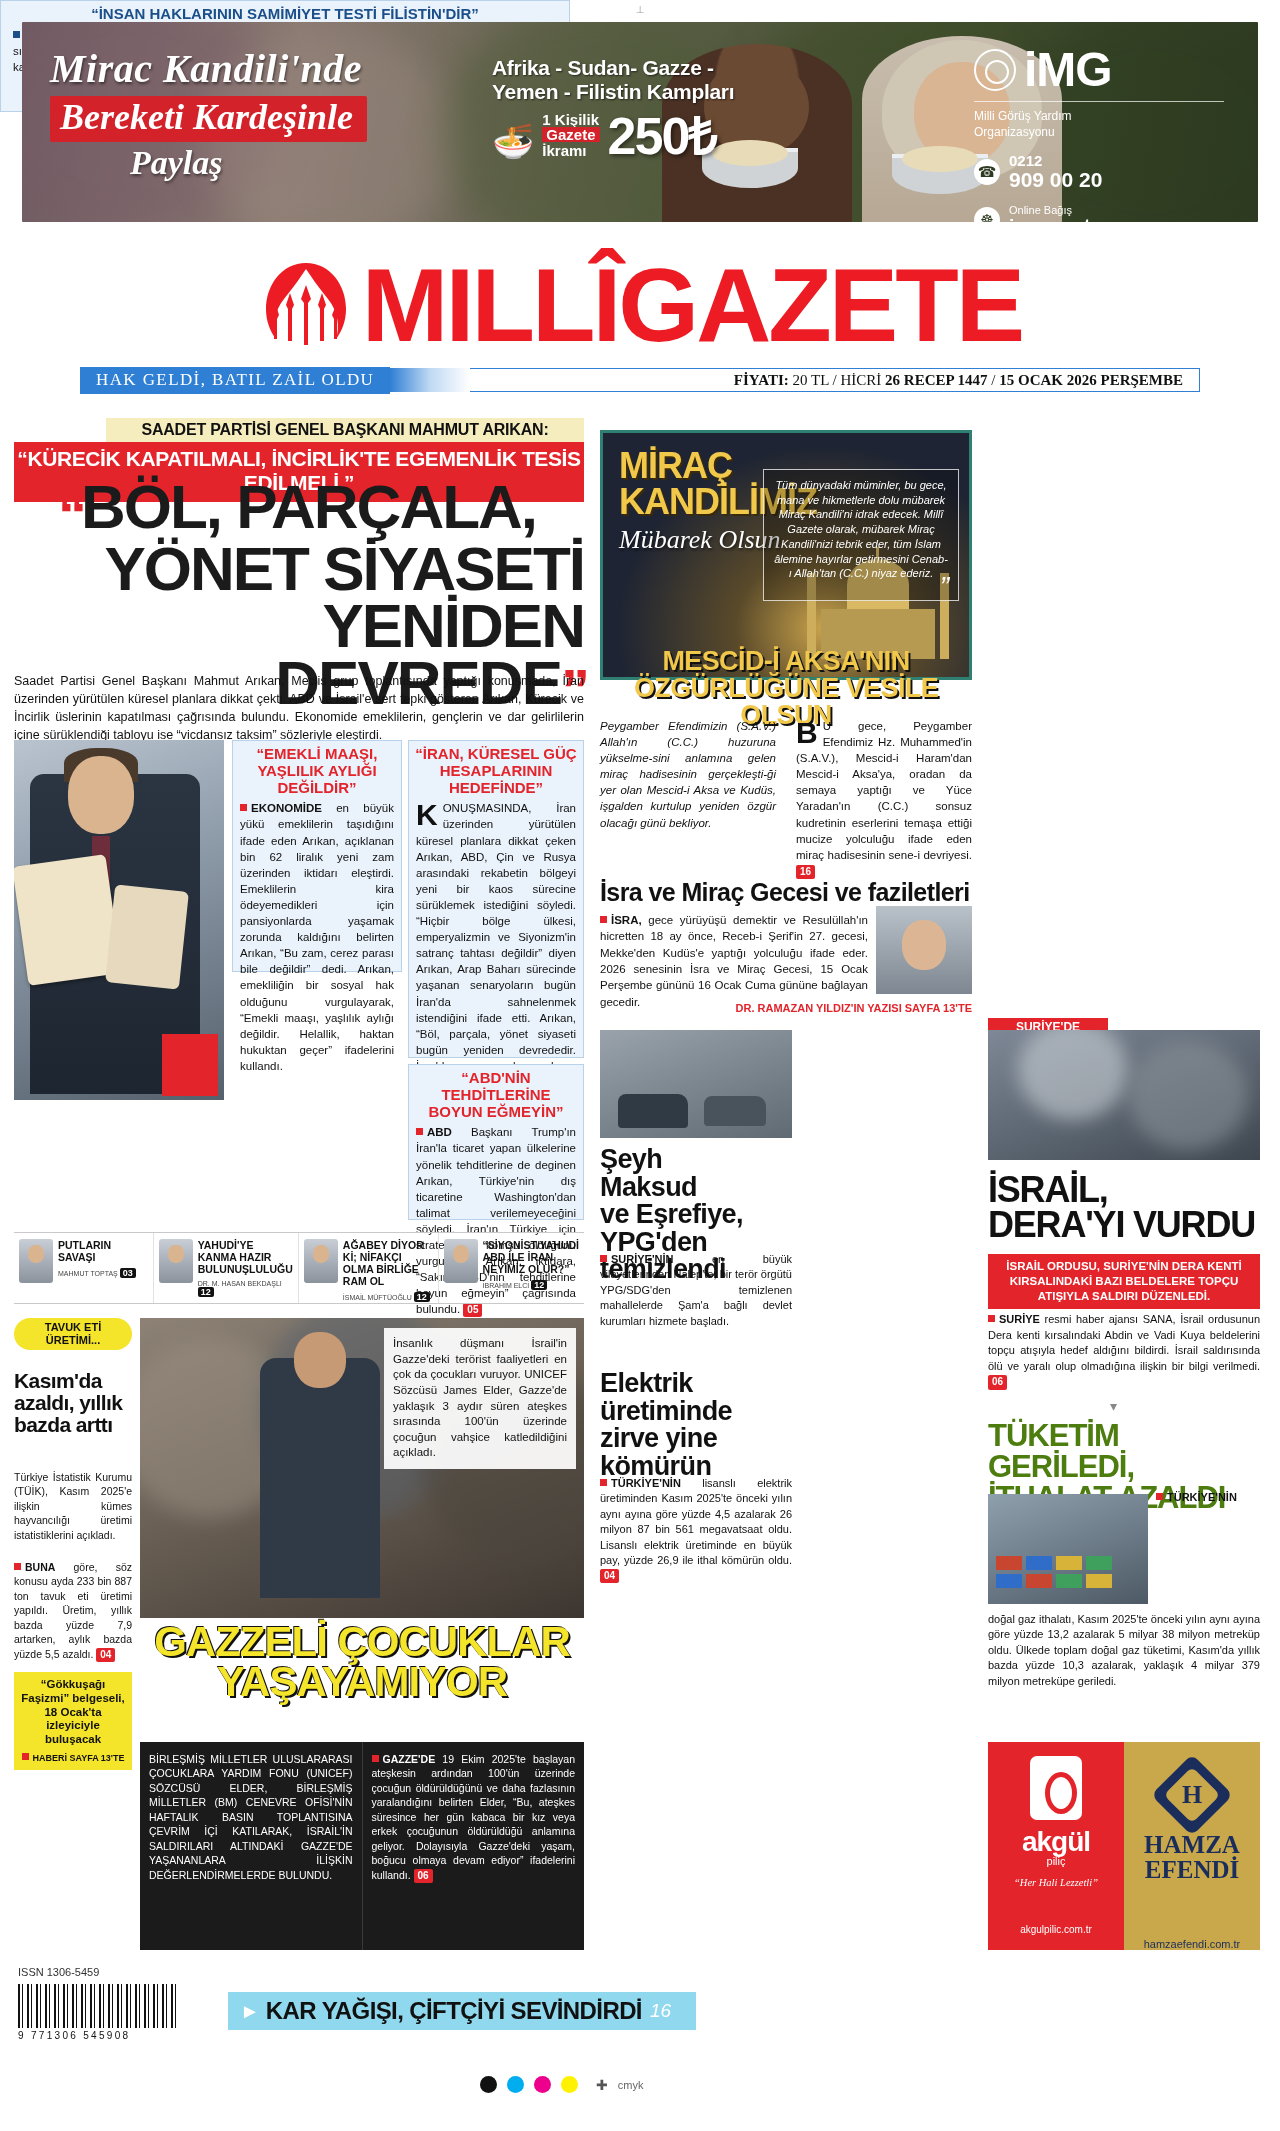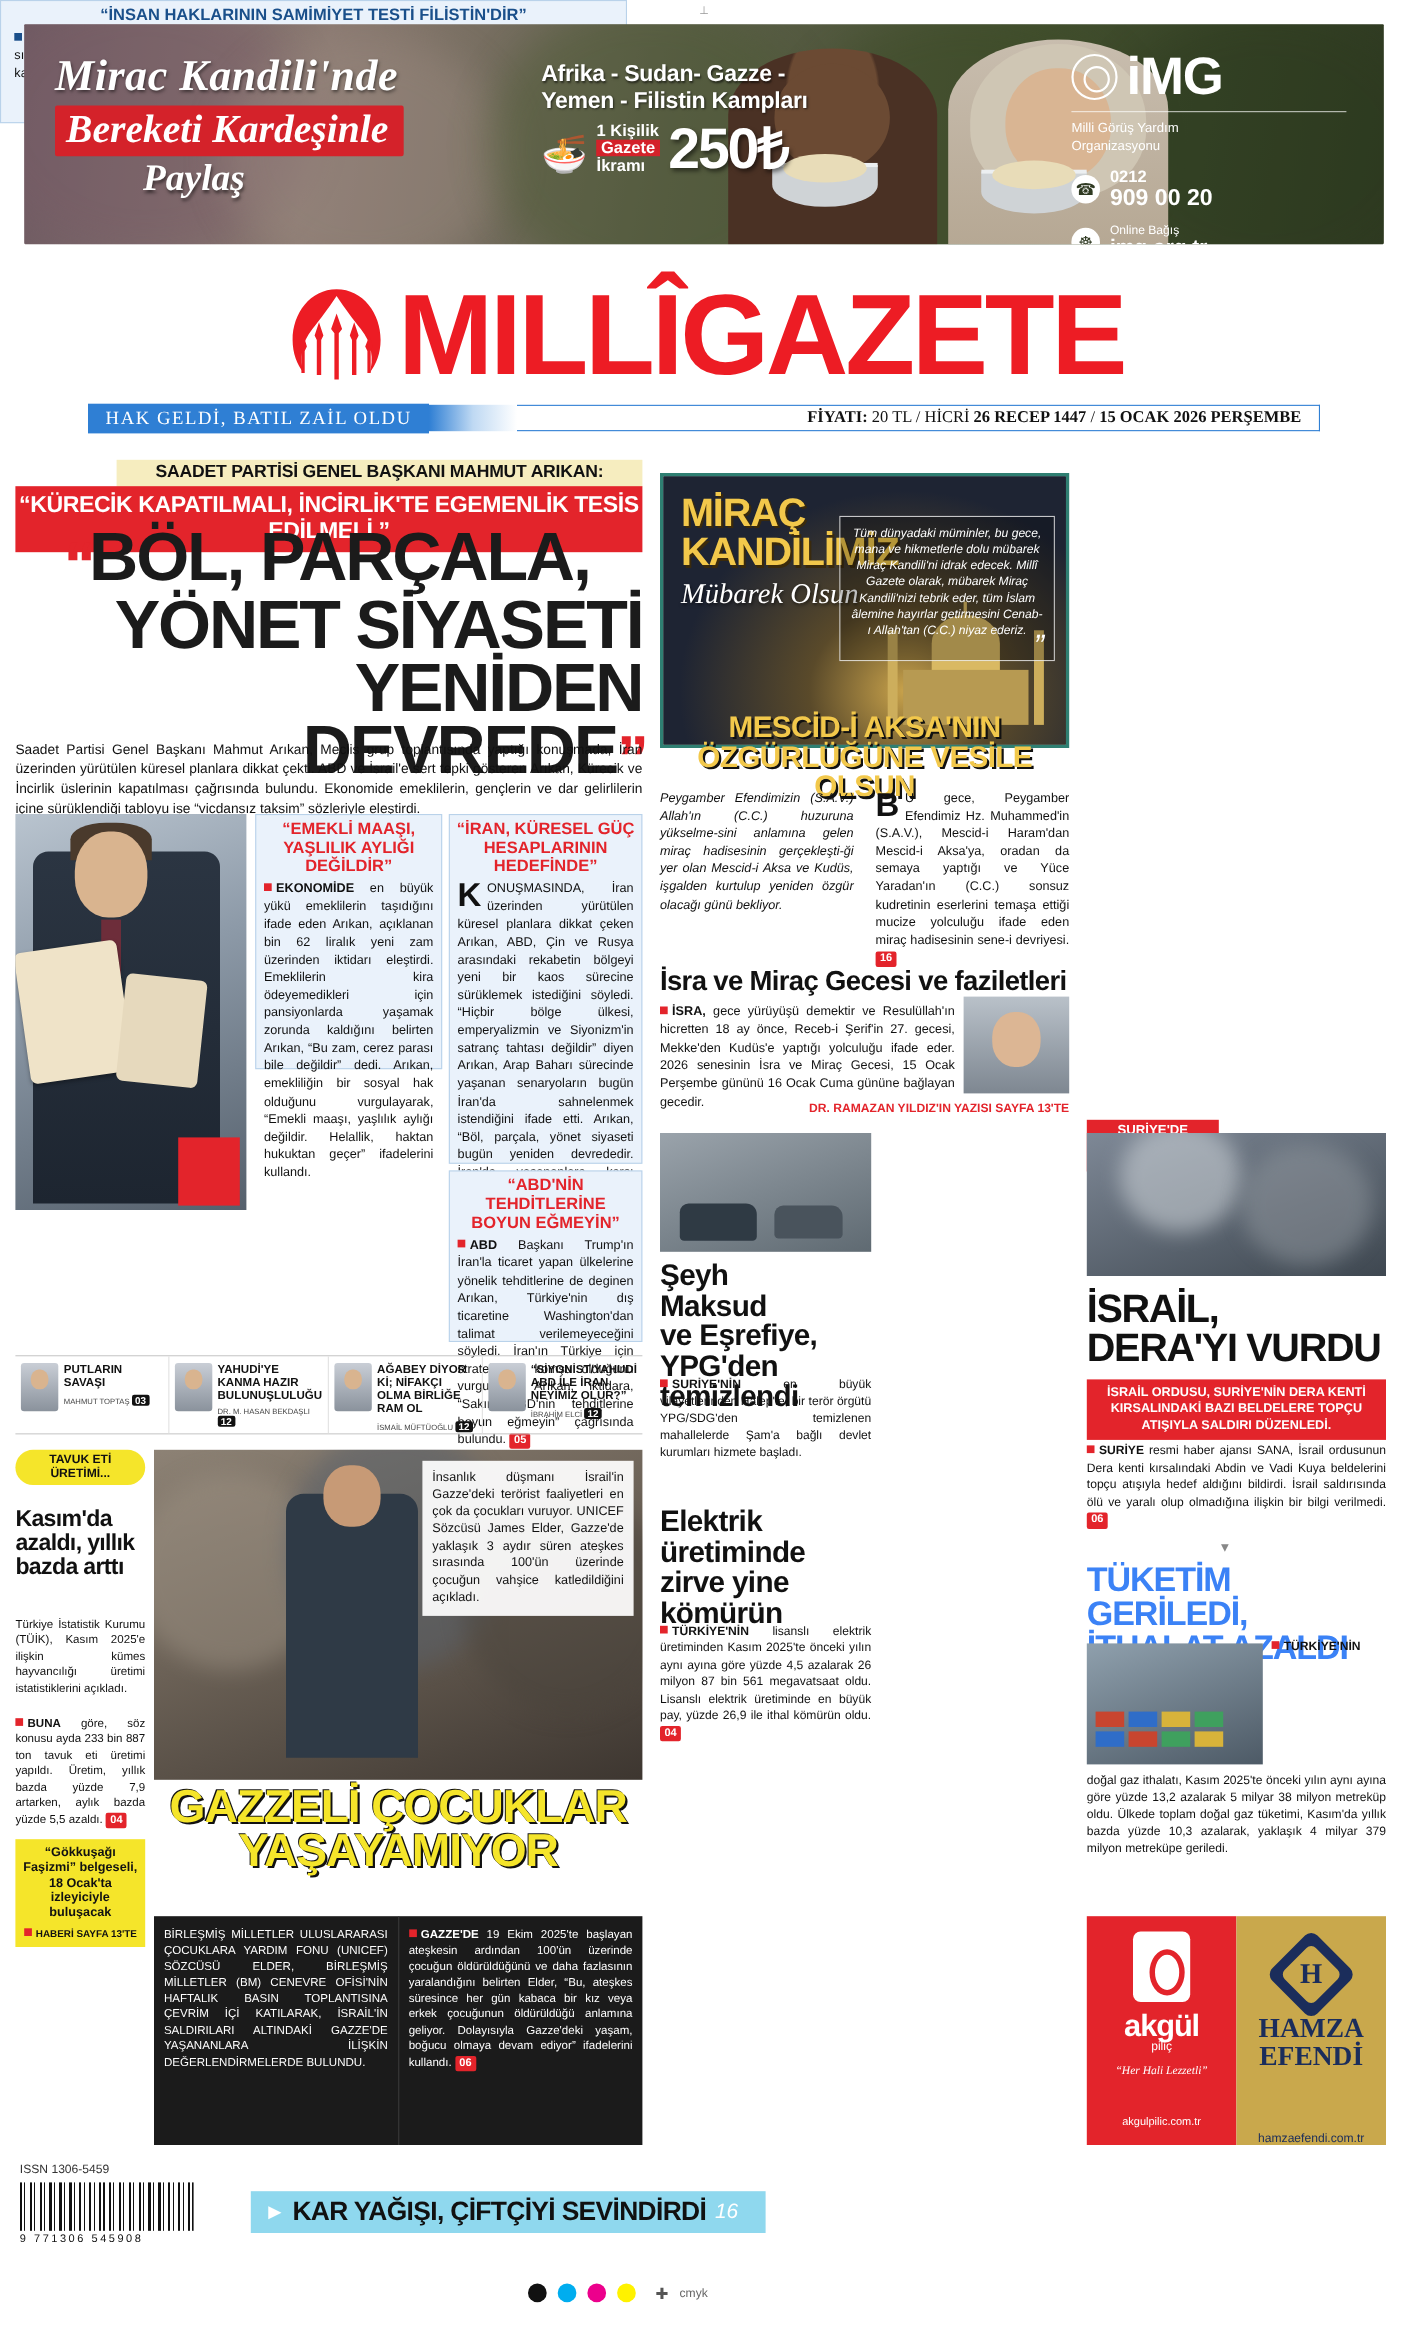--- a/index.html
+++ b/index.html
@@ -248,21 +248,21 @@
   .sm2 { left:140px; top:10px; width:120px; height:110px; background:#8c939a; }
   .isr-head { position:absolute; left:988px; top:1172px; width:272px; font-size:36px; font-weight:bold;
               color:#111; line-height:.98; letter-spacing:-1.2px; }
   .isr-sub { position:absolute; left:988px; top:1254px; width:272px; background:#e3242b; color:#fff;
              font-size:11.5px; font-weight:bold; line-height:1.3; padding:5px 7px; text-align:center; }
   .isr-body { position:absolute; left:988px; top:1312px; width:272px; font-size:11px; line-height:1.42;
               color:#111; text-align:justify; }
 
   .chev { position:absolute; left:1110px; top:1398px; color:#888; font-size:14px; }
   .tuk-head { position:absolute; left:988px; top:1420px; width:272px; font-size:31px; font-weight:bold;
-              color:#3b82f6; line-height:1.0; letter-spacing:-1px; }
+              color:#4d7c0f; line-height:1.0; letter-spacing:-1px; }
   .tuk-photo { position:absolute; left:988px; top:1494px; width:160px; height:110px;
                background:linear-gradient(160deg,#8fa0ad,#4d5a66); overflow:hidden; }
   .crate { position:absolute; width:26px; height:14px; }
   .tuk-body { position:absolute; left:1156px; top:1490px; width:104px; font-size:11px; line-height:1.4;
               color:#111; text-align:justify; }
   .tuk-body2 { position:absolute; left:988px; top:1612px; width:272px; font-size:11px; line-height:1.4;
                color:#111; text-align:justify; }
 
   
   .ad-akgul { position:absolute; left:988px; top:1742px; width:136px; height:208px; background:#e3242b;

